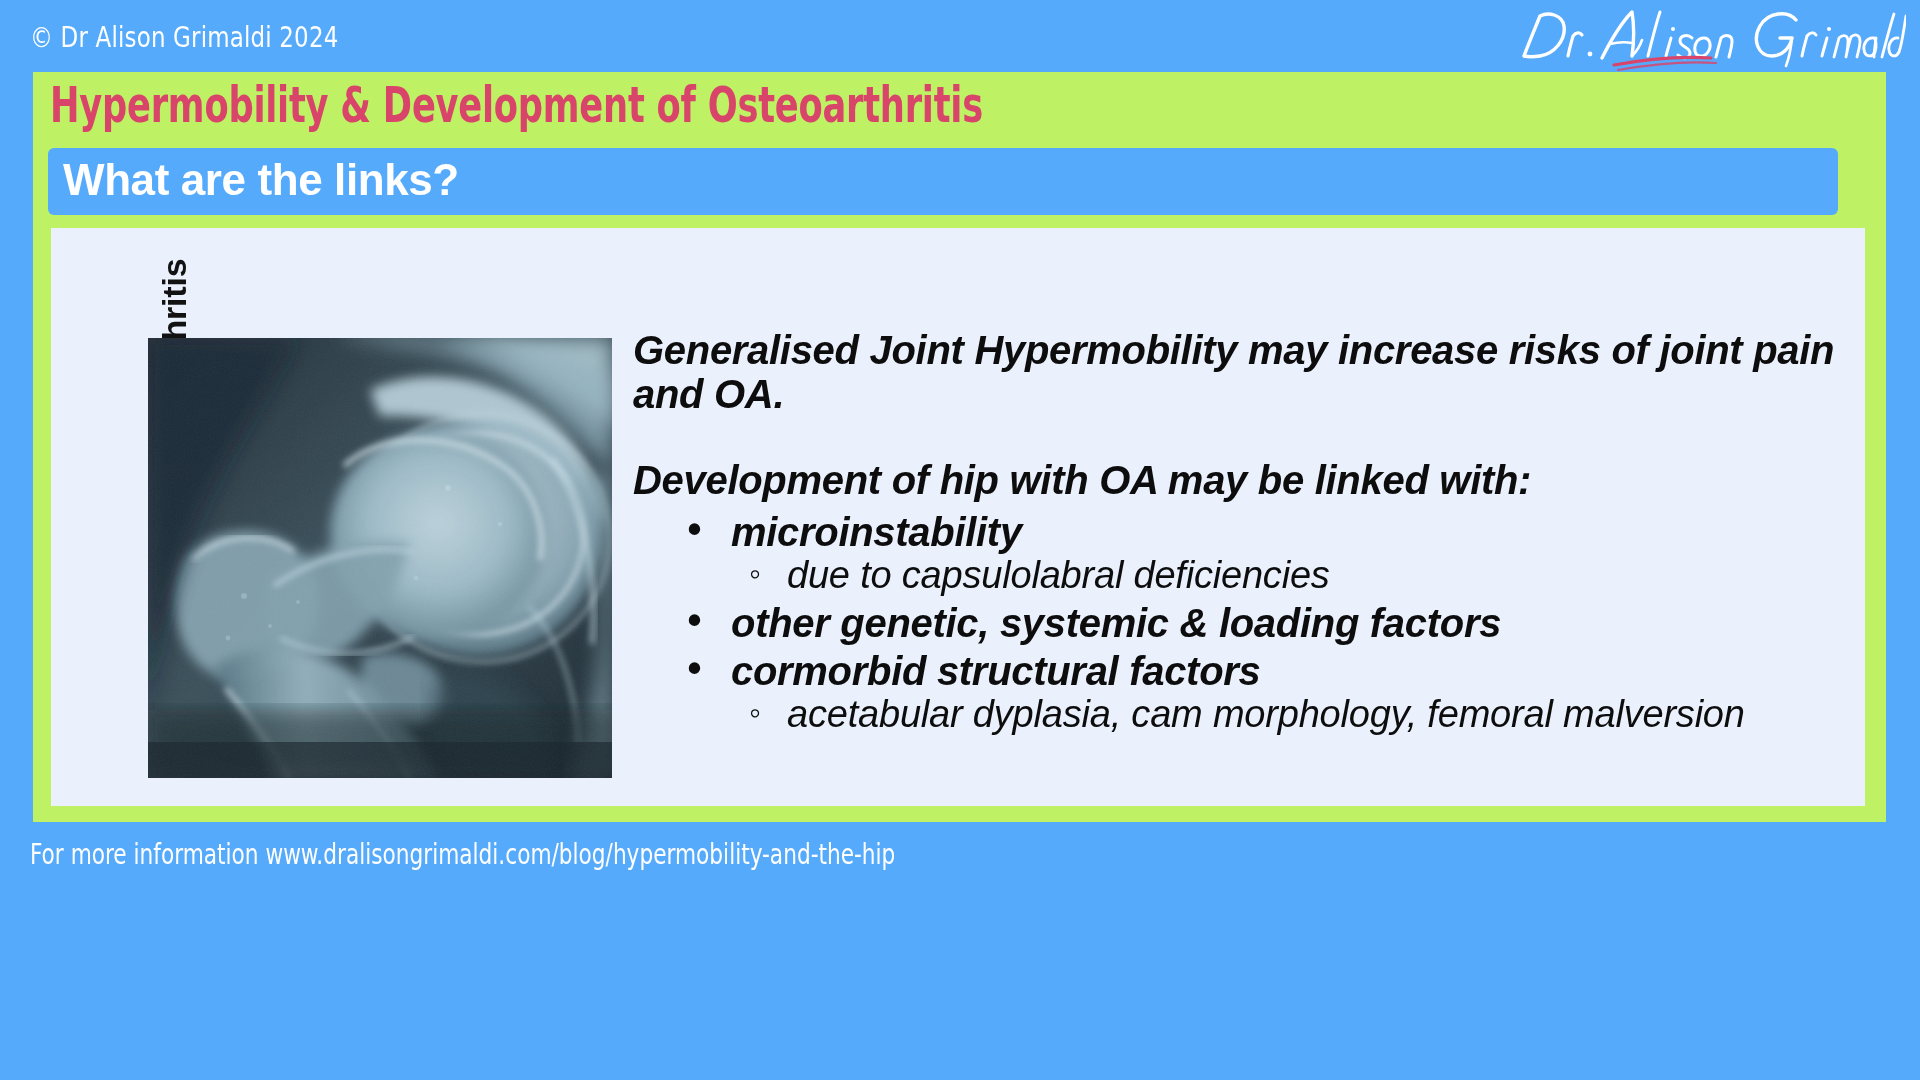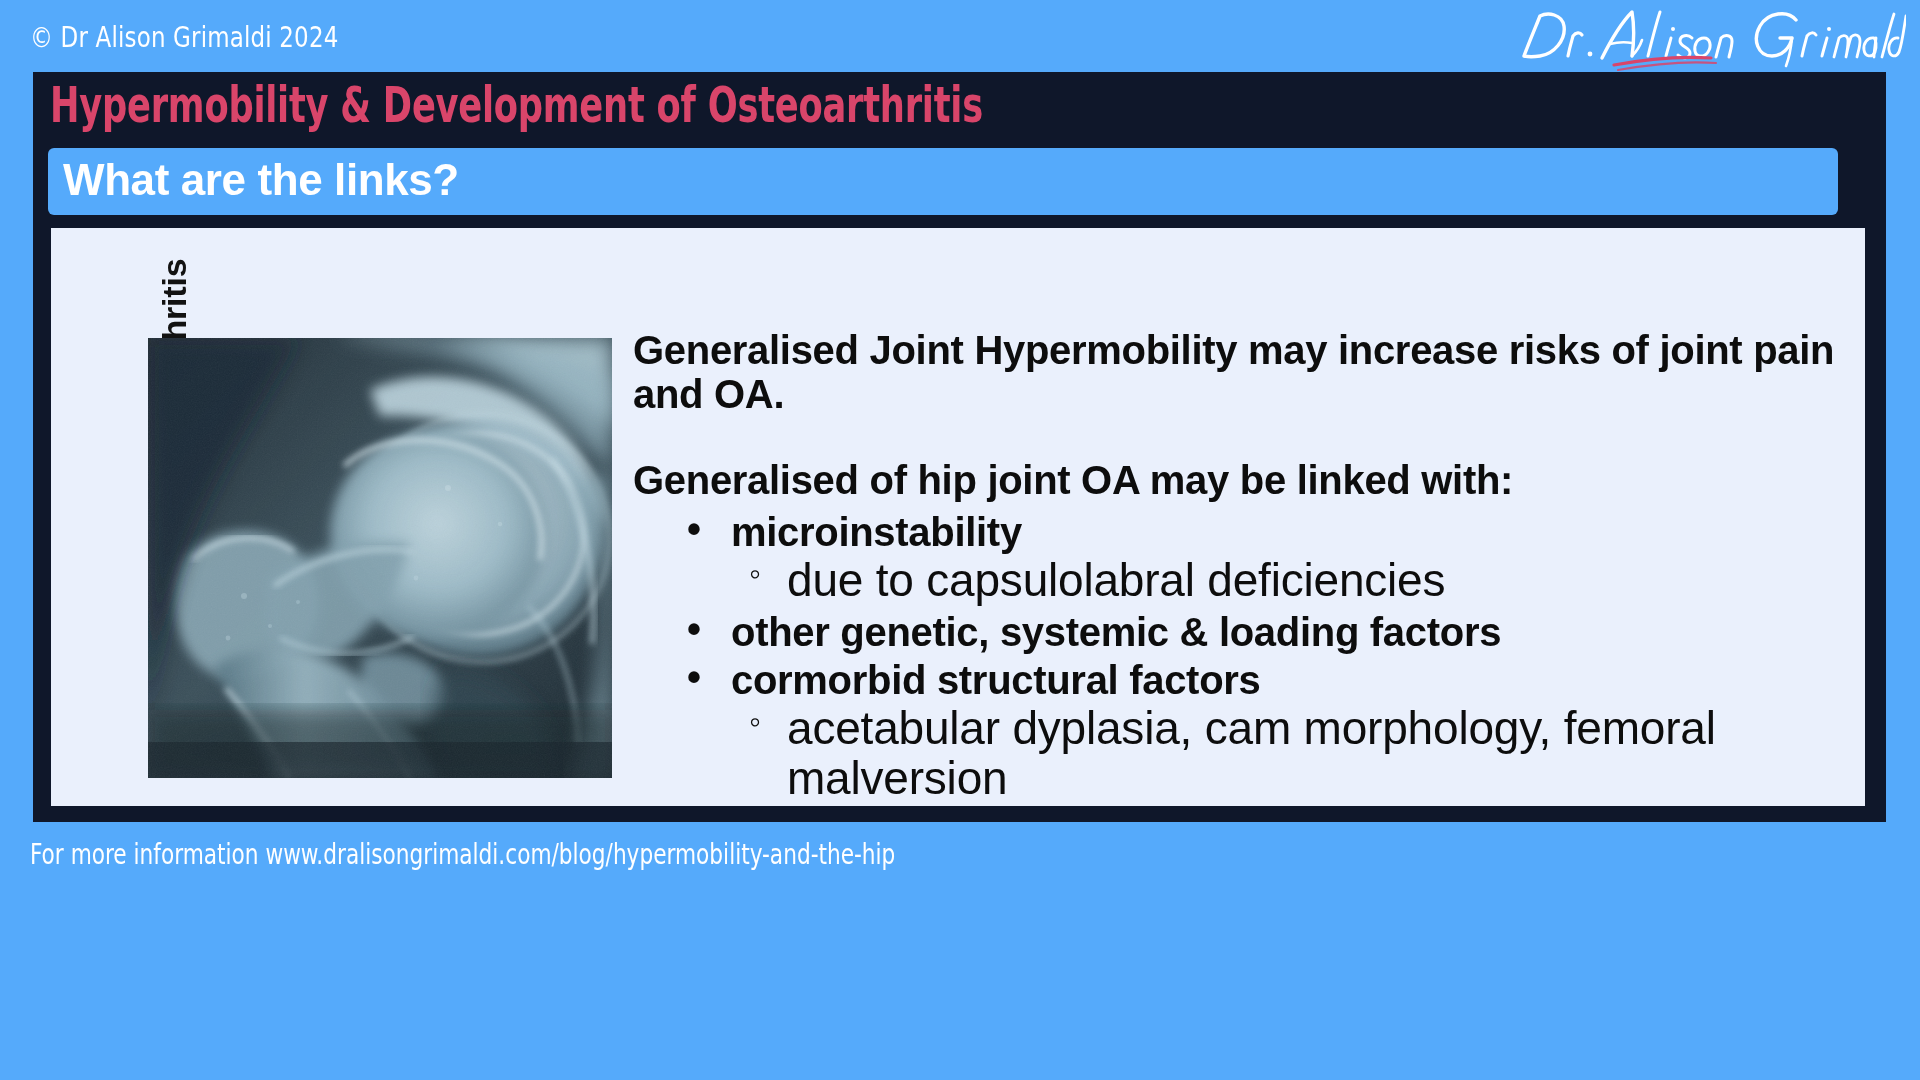--- a/index.html
+++ b/index.html
@@ -52,21 +52,21 @@
   }
   #brand svg { display: block; }
 
   
   #card {
     position: absolute;
     left: 33px;
     top: 72px;
     width: 1853px;
     height: 750px;
-    background: #0f172a;
+    background: #bef264;
   }
 
   #title {
     position: absolute;
     left: 17px;
     top: 5px;
     font-size: 49px;
     font-weight: 700;
     color: #d9456a;
     letter-spacing: -0.3px;
@@ -135,20 +135,21 @@
   }
   #xray svg { display: block; width: 464px; height: 440px; }
 
   
   #textcol {
     position: absolute;
     left: 582px;
     top: 100px;
     width: 1215px;
     color: #0d0d0d;
+    font-style: italic;
   }
   .para {
     font-size: 40px;
     font-weight: 700;
     line-height: 1.10;
     letter-spacing: -0.3px;
   }
   .spacer { height: 42px; }
 
   ul.lvl1 {
@@ -173,21 +174,21 @@
     font-size: 40px;
     line-height: 1.10;
   }
   ul.lvl2 {
     list-style: none;
     margin: 0 0 0 0;
     padding: 0;
   }
   ul.lvl2 > li.b2 {
     position: relative;
-    font-size: 46px;
+    font-size: 38px;
     font-weight: 400;
     line-height: 1.10;
     letter-spacing: -0.2px;
     padding-left: 56px;
     margin-top: 1px;
   }
   ul.lvl2 > li.b2::before {
     content: "\25E6";
     position: absolute;
     left: 18px;
@@ -381,21 +382,21 @@
           <rect width="464" height="440" fill="#5b8fa8" opacity="0.16"></rect>
           <rect width="464" height="440" filter="url(#grain)" opacity="0.6"></rect>
         </svg>
       </div>
 
       <div id="textcol">
         <div class="para">Generalised Joint Hypermobility may increase risks of joint pain and OA.</div>
 
         <div class="spacer"></div>
 
-        <div class="para">Generalised of hip joint OA may be linked with:</div>
+        <div class="para">Development of hip with OA may be linked with:</div>
 
         <ul class="lvl1">
           <li class="b1">
             <span>microinstability</span>
             <ul class="lvl2">
               <li class="b2">
                 <span>due to capsulolabral deficiencies</span>
               </li>
             </ul>
           </li>

